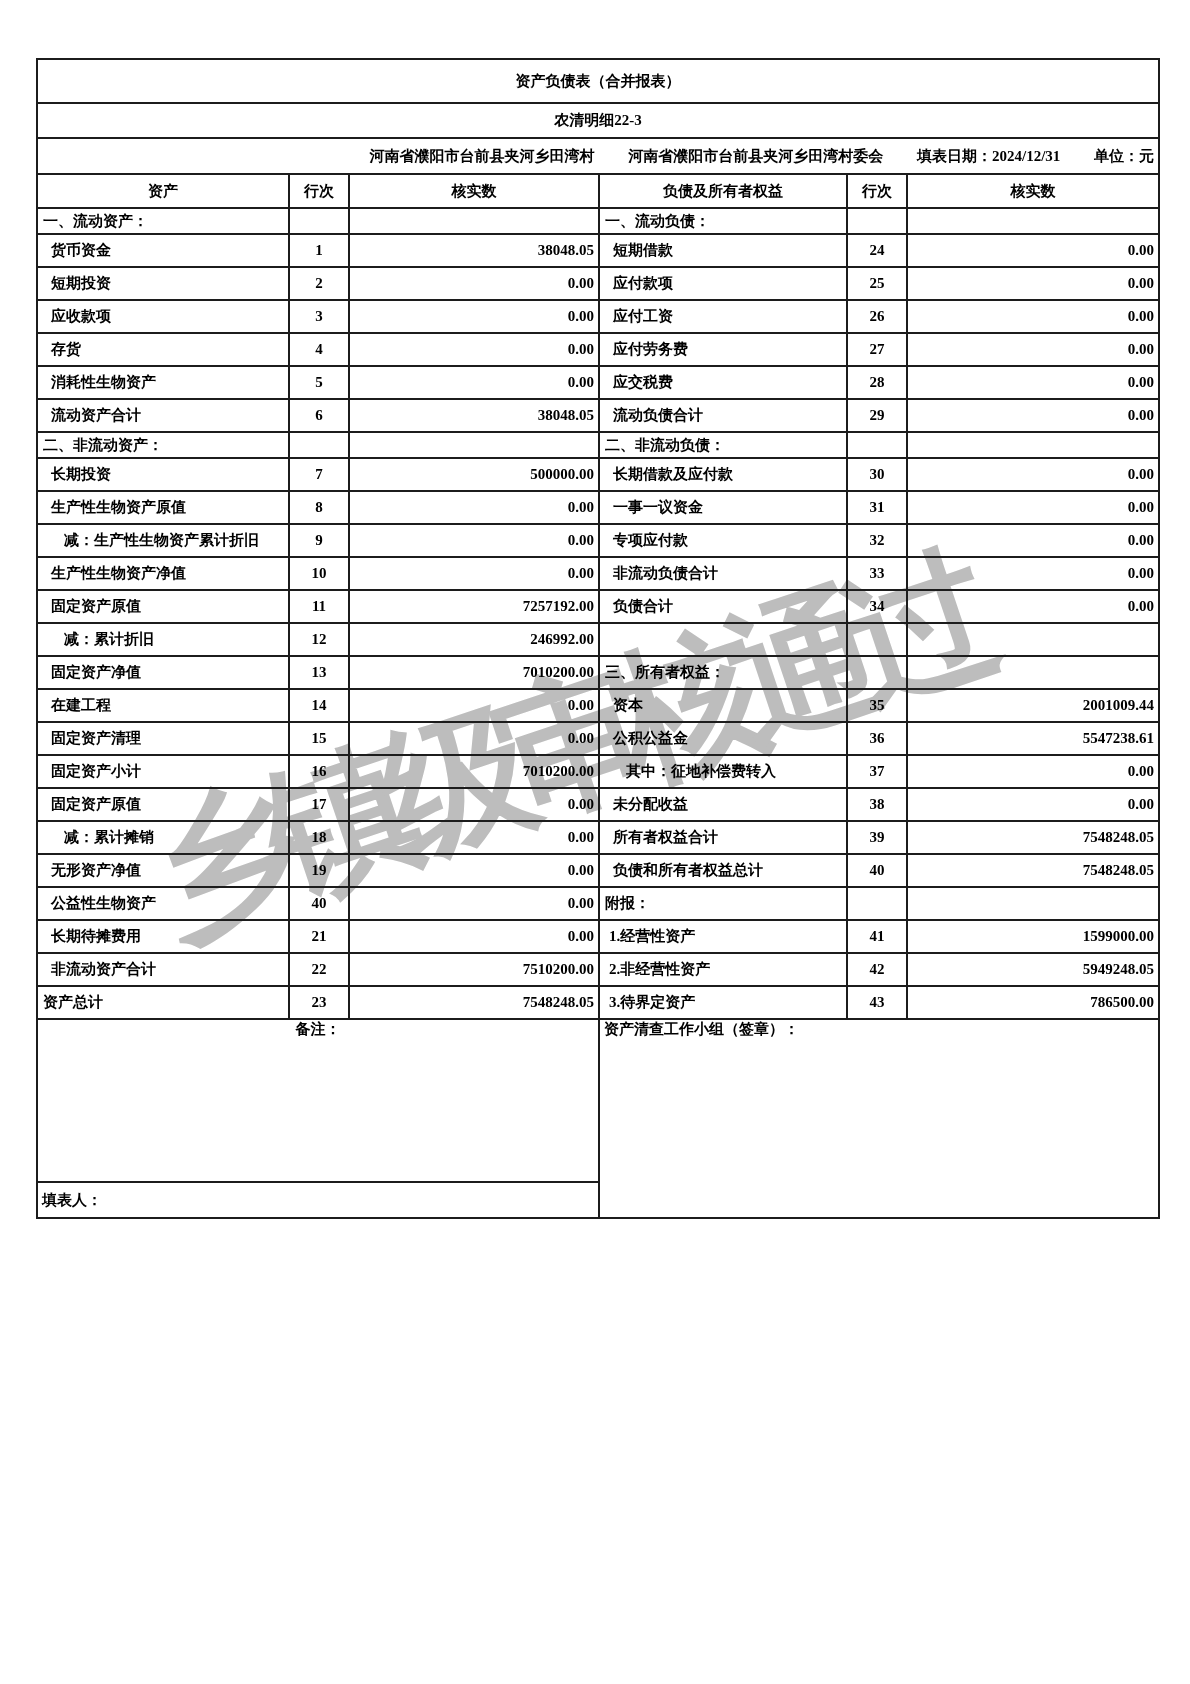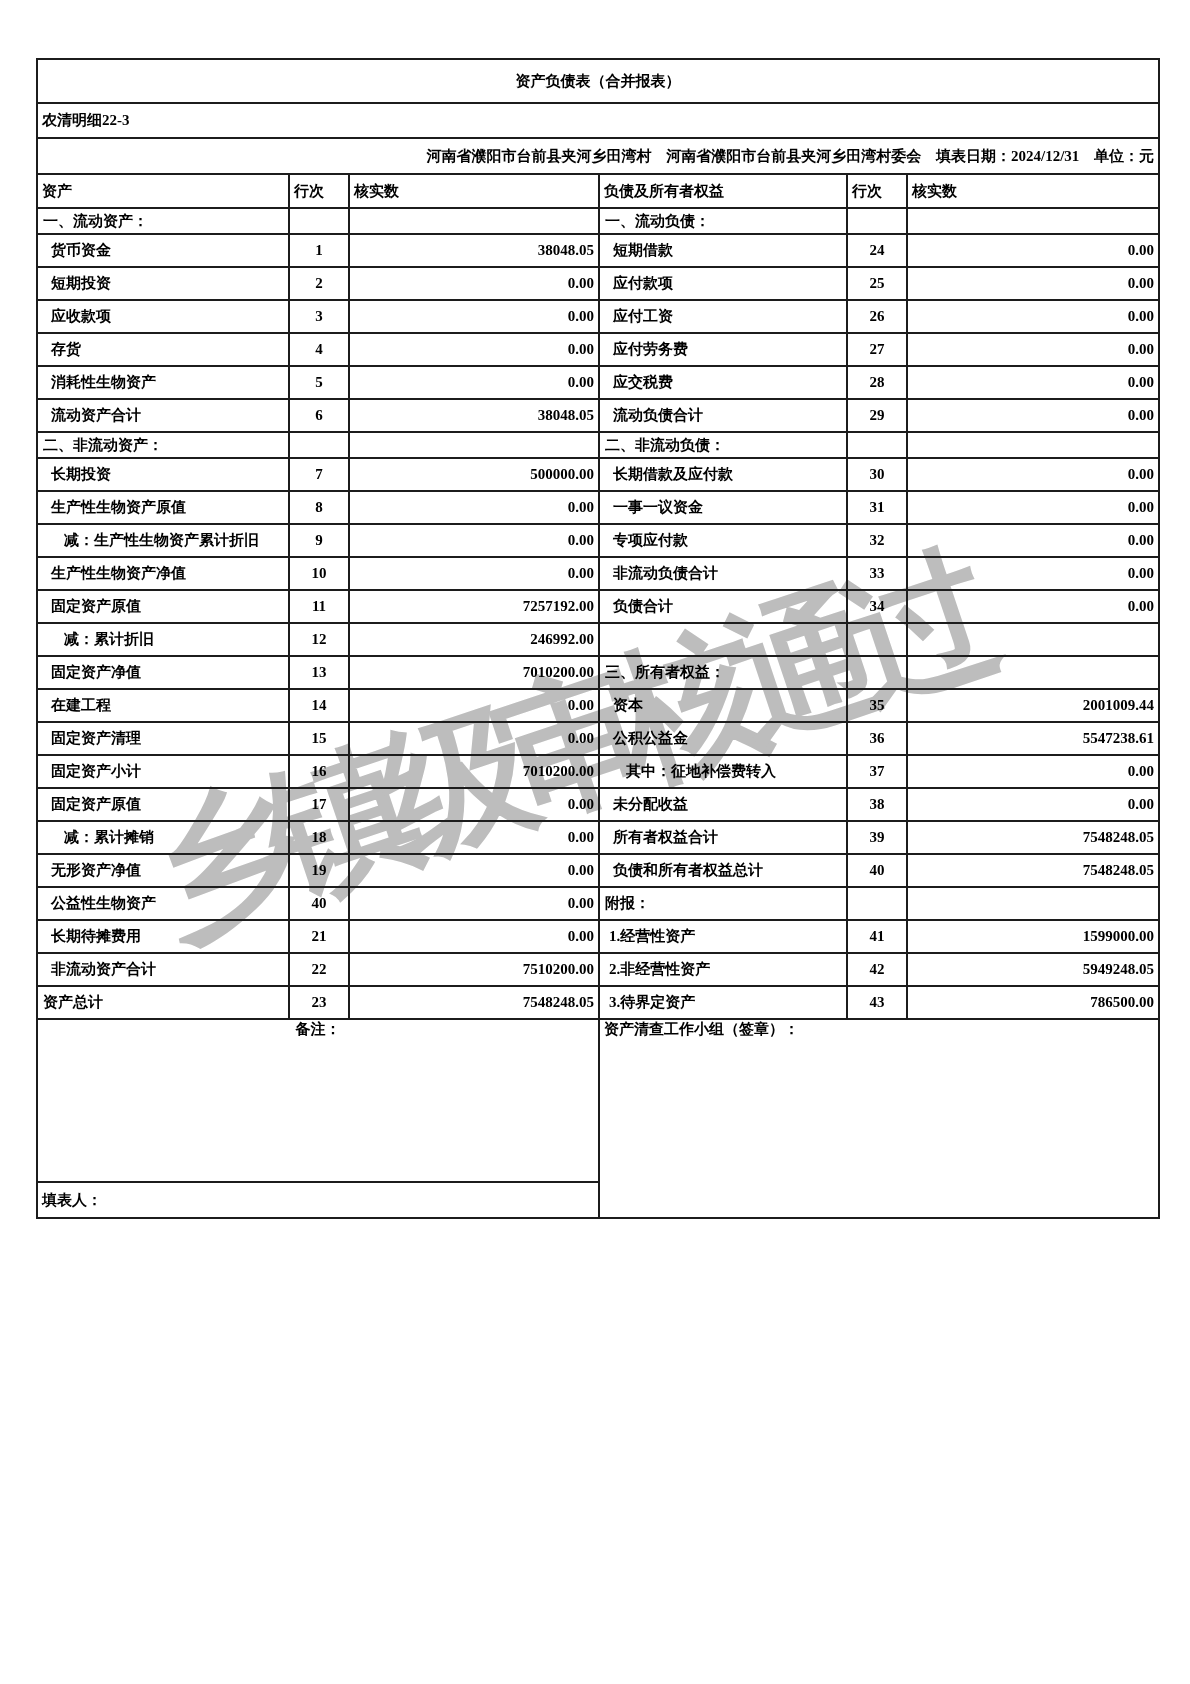--- a/index.html
+++ b/index.html
@@ -16,24 +16,24 @@
 
   table.sheet {
     position:absolute; left:36px; top:58px; width:1122px;
     border-collapse:collapse; table-layout:fixed; z-index:1; background:transparent;
   }
   table.sheet td, table.sheet th {
     border:2px solid #1c1c1c; font-size:15px; font-weight:bold;
     padding:0 4px; overflow:hidden; white-space:nowrap; background:transparent;
   }
   .title-cell   { text-align:center; font-size:25px; height:42px; border-bottom-width:3px; }
-  .code-cell    { text-align:left; height:33px; padding-right:9px;margin-top:36px; }
+  .code-cell    { text-align:center; height:33px; padding-right:9px;margin-top:36px; }
   .info-cell    { text-align:right; height:34px; padding-right:9px; }
-  .info-cell span { margin-left:11px; }
-  .head-row th  { height:32px; text-align:left; }
+  .info-cell span { margin-left:30px; }
+  .head-row th  { height:32px; text-align:center; }
   .sec-row  td  { height:24px; }
   .data-row td  { height:31px; }
   td.lab { text-align:left; }
   td.lab.i0 { padding-left:5px;  }
   td.lab.i1 { padding-left:13px; }
   td.lab.i2 { padding-left:26px; }
   td.lab.i3 { padding-left:9px;  }
   td.num { text-align:center; }
   td.val { text-align:right; padding-right:5px; }
   .remark-cell   { vertical-align:top; text-align:center; height:161px; padding:5px 6px; }

